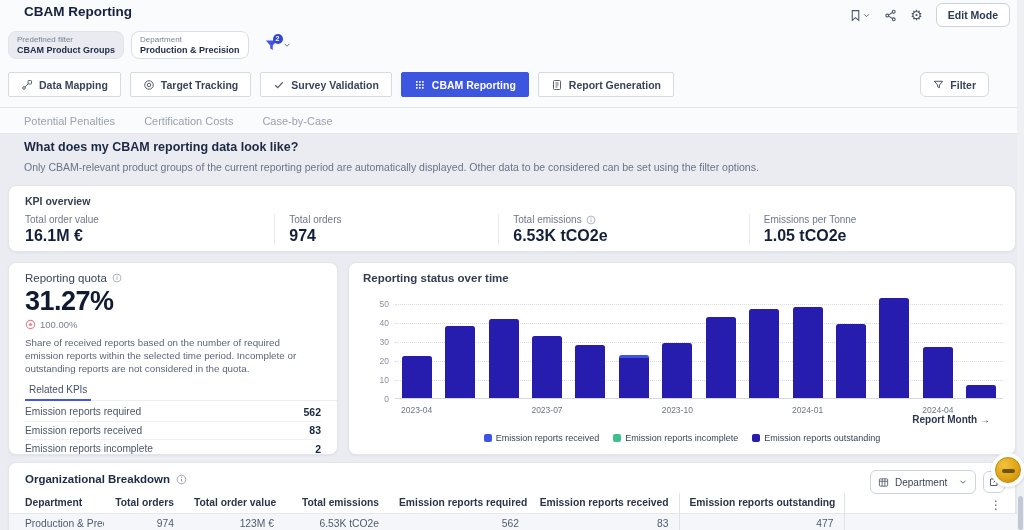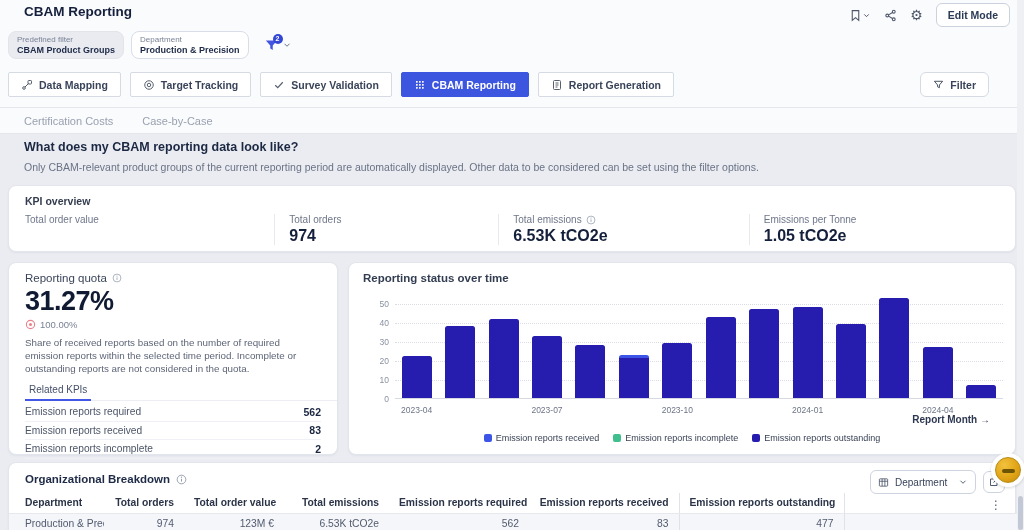--- a/index.html
+++ b/index.html
@@ -201,32 +201,34 @@
     </button>
   </div>
 <button class="filter-btn">
   <svg width="11" height="11" viewBox="0 0 24 24" fill="none" stroke="#39445a" stroke-width="2">
       <path d="M3 5h18l-7 8v6l-4-2v-4z"></path>
     </svg>
   <span>Filter</span>
 </button>
 
 <div class="subtabs">
+    <span class="stab">Potential Penalties</span>
     <span class="stab">Certification Costs</span>
     <span class="stab">Case-by-Case</span>
   </div>
 
 <div class="intro-h">What does my CBAM reporting data look like?</div>
 <div class="intro-d">Only CBAM-relevant product groups of the current reporting period are automatically displayed. Other data to be considered can be set using the filter options.</div>
 
 <div class="card kpi-card">
   <div class="kpi-title">KPI overview</div>
   <div class="kpi-row">
       <div class="kpi-col" style="width: 254px;">
         <div class="kpi-label">Total order value</div>
+        <div class="kpi-value">16.1M €</div>
       </div>
       <div class="kpi-col" style="width: 228px;">
         <div class="kpi-label">Total orders</div>
         <div class="kpi-value">974</div>
       </div>
       <div class="kpi-col" style="width: 255px;">
         <div class="kpi-label">Total emissions<svg width="10" height="10" viewBox="0 0 16 16">
             <circle cx="8" cy="8" r="6.3" fill="none" stroke="#9aa2b1" stroke-width="1.3"></circle>
             <rect x="7.3" y="7" width="1.4" height="4" fill="#9aa2b1"></rect>
             <circle cx="8" cy="4.7" r="0.9" fill="#9aa2b1"></circle>

